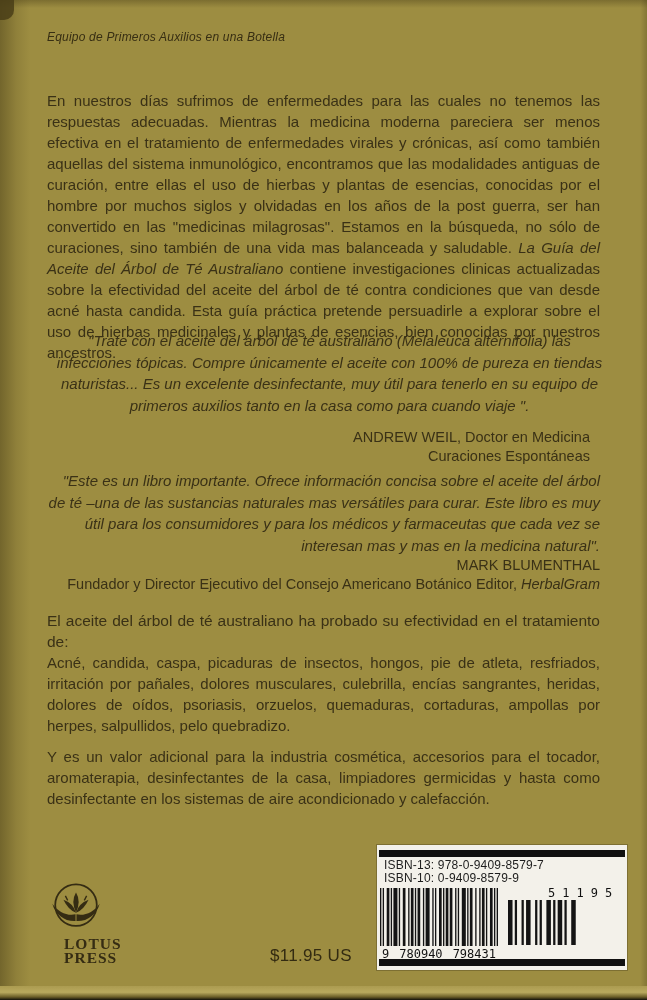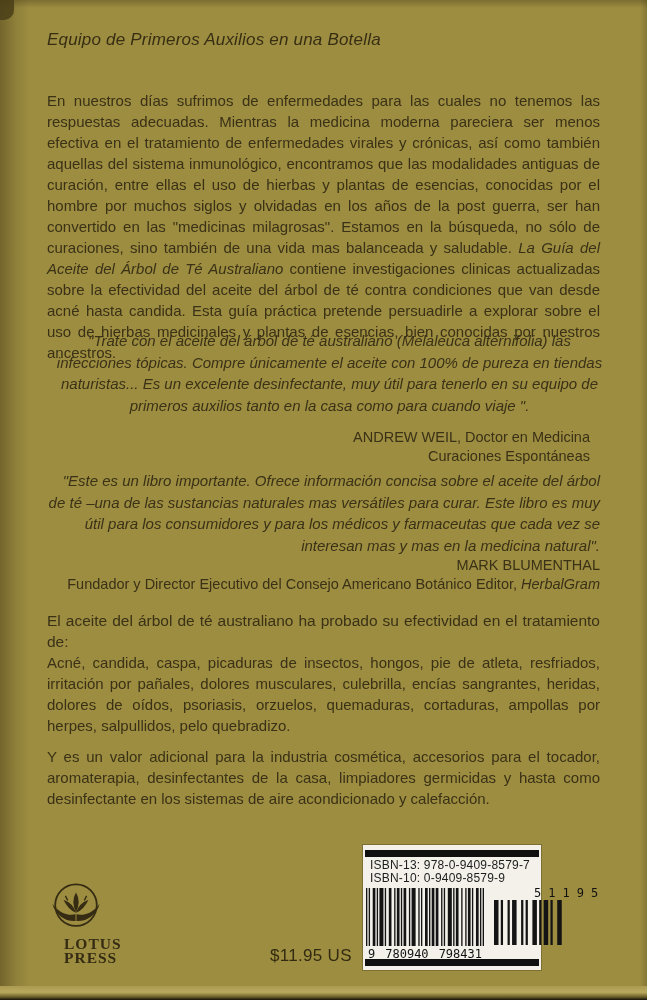--- a/index.html
+++ b/index.html
@@ -16,36 +16,36 @@
   .edge-top{position:absolute;left:0;top:0;right:0;height:8px;
     background:linear-gradient(to bottom,rgba(46,37,10,.30),rgba(46,37,10,0));}
   .edge-right{position:absolute;right:0;top:0;bottom:0;width:7px;
     background:linear-gradient(to left,rgba(46,37,10,.22),rgba(46,37,10,0));}
   .corner-notch{position:absolute;left:0;top:0;width:14px;height:20px;
     background:#4a3e18;border-bottom-right-radius:10px;opacity:.85;}
   .bottom-band{position:absolute;left:0;right:0;bottom:0;height:14px;
     background:linear-gradient(to bottom,#ab9b50 0%,#b9a95e 45%,#6b5e28 78%,#12100a 100%);}
 
   .col{position:absolute;left:47px;width:553px;}
-  .title{top:30px;font-size:17px;font-style:italic;letter-spacing:.2px;color:#372e13;}
+  .title{top:30px;font-size:12px;font-style:italic;letter-spacing:.2px;color:#372e13;}
   .body-text{font-size:15px;line-height:21px;text-align:justify;margin:0;}
   .intro{top:90px;}
   .quote{font-style:italic;font-size:15px;line-height:21.5px;margin:0;}
   .q1{top:330px;text-align:center;padding:0 6px;}
   .q2{top:470px;text-align:right;}
   .attr{position:absolute;text-align:right;font-size:14.5px;line-height:18.5px;}
   .a1{top:428px;right:57px;left:47px;}
   .a2{top:556px;right:47px;left:47px;}
   .heading{top:610px;font-size:15.5px;}
   .conditions{top:652px;}
   .additional{top:746px;}
   .ital{font-style:italic;}
 
   
-  .bc-label{position:absolute;left:363px;top:845px;width:178px;height:125px;
+  .bc-label{position:absolute;left:377px;top:845px;width:250px;height:125px;
     background:var(--label,#f3f1ea);box-shadow:0 0 0 1px rgba(30,25,8,.25);}
   .bc-rule{position:absolute;left:2px;right:2px;height:7px;background:#101010;}
   .bc-rule.top{top:5px;}
   .bc-rule.bottom{bottom:4px;}
   .isbn-lines{position:absolute;left:7px;top:14px;font-size:12px;line-height:12.5px;
     letter-spacing:.2px;color:#1d1d1d;font-family:"Liberation Sans",sans-serif;}
   .bc-row{position:absolute;left:3px;top:41px;width:200px;height:72px;}
   .ean{position:absolute;left:0;top:2px;width:118px;height:58px;}
   .ean rect,.supp rect{fill:#141414;}
   .ean-digits{position:absolute;left:0;top:61px;width:118px;display:flex;

